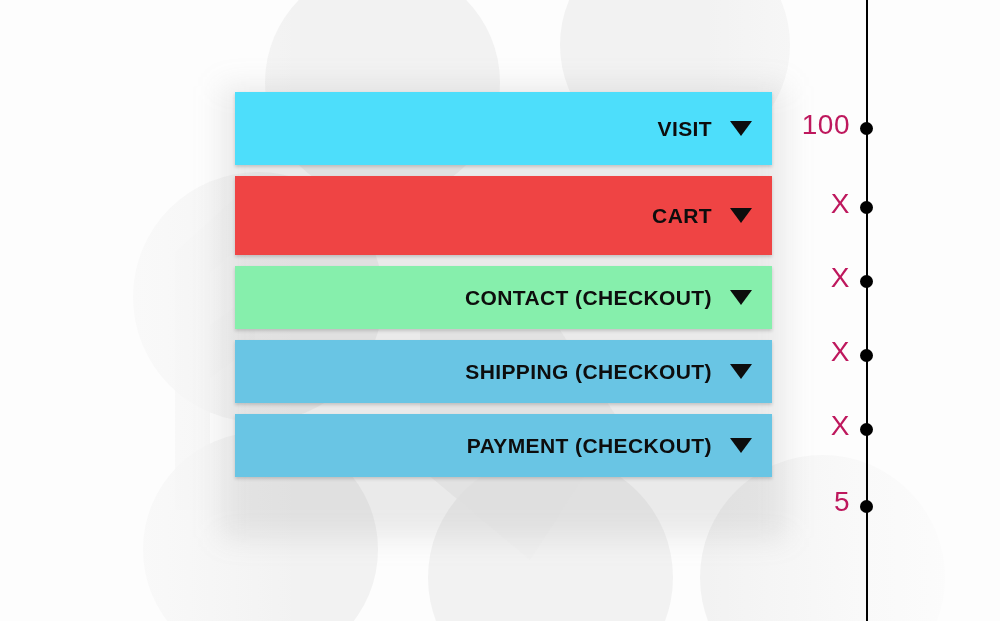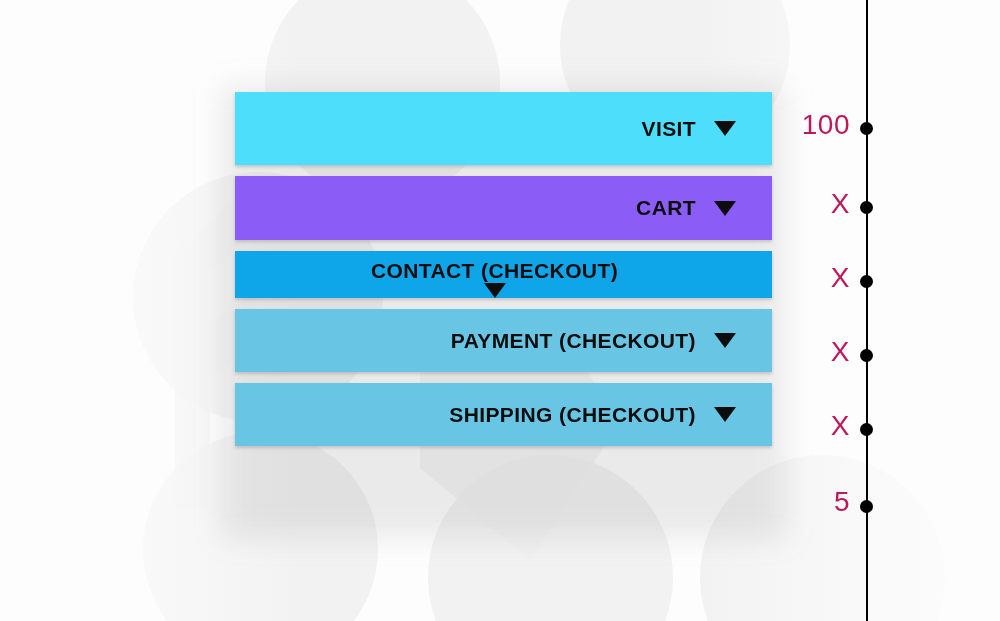--- a/index.html
+++ b/index.html
@@ -85,21 +85,21 @@
     background: rgba(120,120,120,0.14);
     filter: blur(14px);
     border-radius: 3px;
   }
   .bar {
     position: relative;
     display: flex;
     align-items: center;
     justify-content: flex-end;
     box-sizing: border-box;
-    padding-right: 18px;
+    padding-right: 2px;
     margin-bottom: 11px;
     box-shadow: 0 2px 3px rgba(110,110,110,0.30);
   }
   .bar:last-child { margin-bottom: 0; }
 
   .bar-label {
     color: #0d0d0d;
     font-size: 21px;
     font-weight: bold;
     letter-spacing: 0.4px;
@@ -167,46 +167,46 @@
     <div class="funnel-shadow"></div>
     <div id="bars">
         <div class="bar" style="height: 73px; background: rgb(77, 222, 251);">
           <span class="bar-label">VISIT</span>
           <span class="bar-arrow">
             <svg width="22" height="15" viewBox="0 0 22 15" aria-hidden="true">
               <polygon points="0,0 22,0 11,15" fill="#0d0d0d"></polygon>
             </svg>
           </span>
         </div>
-        <div class="bar" style="height: 64px; background: #8b5cf6;">
+        <div class="bar" style="height: 79px; background: #ef4444;">
           <span class="bar-label">CART</span>
           <span class="bar-arrow">
             <svg width="22" height="15" viewBox="0 0 22 15" aria-hidden="true">
               <polygon points="0,0 22,0 11,15" fill="#0d0d0d"></polygon>
             </svg>
           </span>
         </div>
-        <div class="bar" style="height: 47px; background: #0ea5e9; flex-direction: column;">
+        <div class="bar" style="height: 63px; background: #86efac;">
           <span class="bar-label">CONTACT (CHECKOUT)</span>
+          <span class="bar-arrow">
+            <svg width="22" height="15" viewBox="0 0 22 15" aria-hidden="true">
+              <polygon points="0,0 22,0 11,15" fill="#0d0d0d"></polygon>
+            </svg>
+          </span>
+        </div>
+        <div class="bar" style="height: 63px; background: rgb(105, 197, 228);">
+          <span class="bar-label">SHIPPING (CHECKOUT)</span>
           <span class="bar-arrow">
             <svg width="22" height="15" viewBox="0 0 22 15" aria-hidden="true">
               <polygon points="0,0 22,0 11,15" fill="#0d0d0d"></polygon>
             </svg>
           </span>
         </div>
         <div class="bar" style="height: 63px; background: rgb(105, 197, 228);">
           <span class="bar-label">PAYMENT (CHECKOUT)</span>
-          <span class="bar-arrow">
-            <svg width="22" height="15" viewBox="0 0 22 15" aria-hidden="true">
-              <polygon points="0,0 22,0 11,15" fill="#0d0d0d"></polygon>
-            </svg>
-          </span>
-        </div>
-        <div class="bar" style="height: 63px; background: rgb(105, 197, 228);">
-          <span class="bar-label">SHIPPING (CHECKOUT)</span>
           <span class="bar-arrow">
             <svg width="22" height="15" viewBox="0 0 22 15" aria-hidden="true">
               <polygon points="0,0 22,0 11,15" fill="#0d0d0d"></polygon>
             </svg>
           </span>
         </div>
       </div>
   </div>
 
   <div class="axis"></div>

